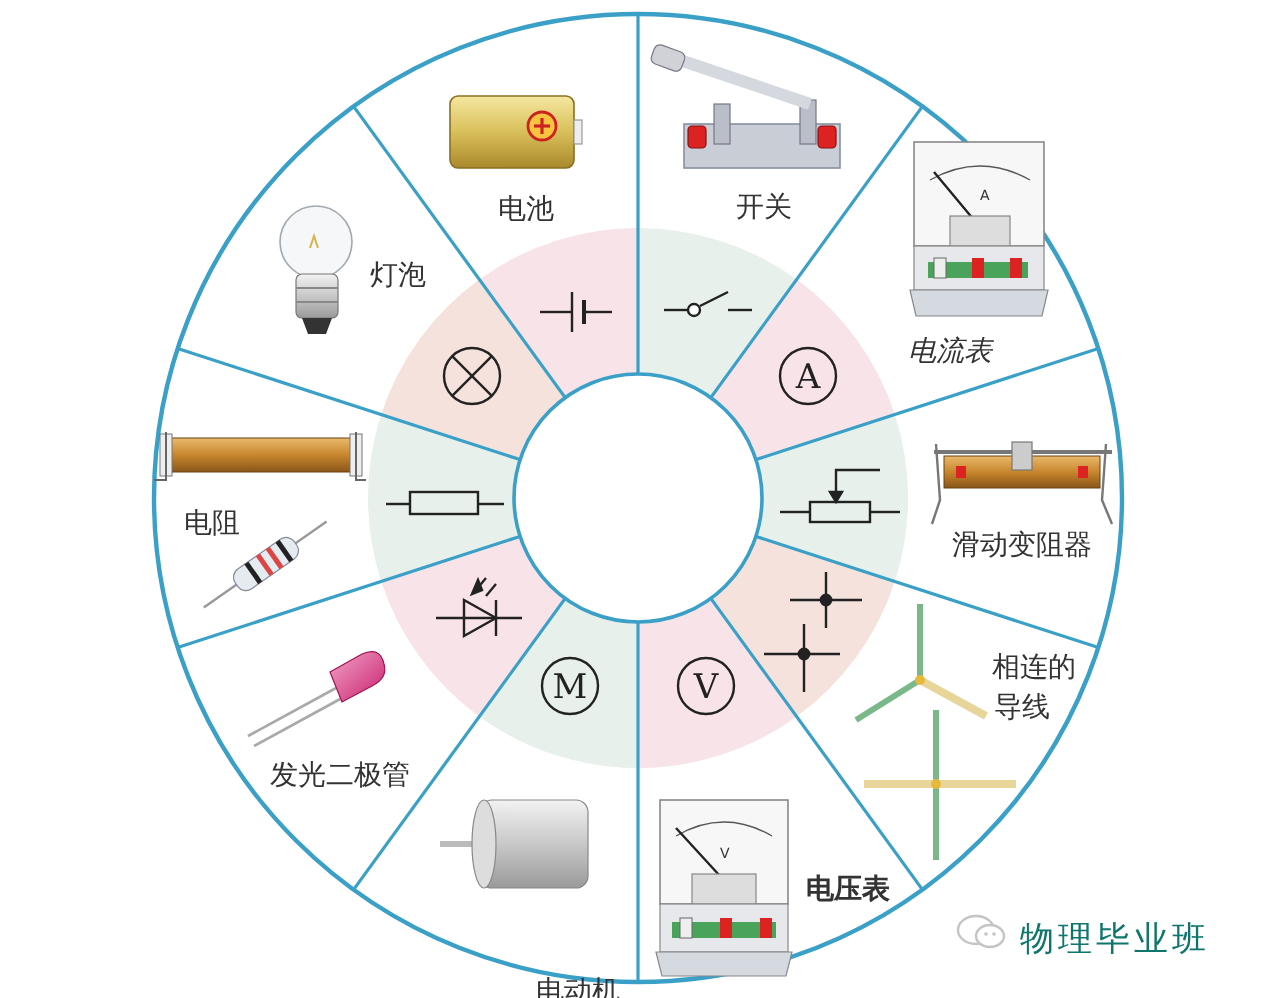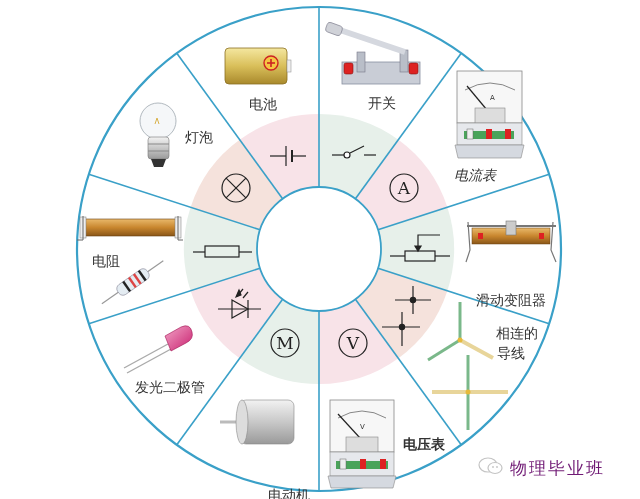--- a/index.html
+++ b/index.html
@@ -1,19 +1,19 @@
 <!DOCTYPE html>
 <html><head>
 <meta charset="utf-8">
 <style>
   html,body{margin:0;padding:0;background:#ffffff;}
   body{width:640px;height:499px;position:relative;overflow:hidden;font-family:"DejaVu Serif","Liberation Serif",serif;}
   #stage{position:absolute;left:0;top:0;width:640px;height:499px;}
   .label{position:absolute;font-size:14px;color:#333;white-space:nowrap;font-family:"DejaVu Sans","Liberation Sans",sans-serif;}
-  .watermark{position:absolute;left:478px;top:456px;font-size:17px;color:#701a75;font-family:Liberation Mono, monospace;display:flex;align-items:center;gap:6px;}
+  .watermark{position:absolute;left:478px;top:456px;font-size:17px;color:#0f766e;font-family:Liberation Mono, monospace;display:flex;align-items:center;gap:6px;}
   .watermark .wm-text{letter-spacing:2px;}
 </style>
 </head>
 <body>
 
 <div id="stage">
 <svg width="640" height="499" viewBox="0 0 640 499" xmlns="http://www.w3.org/2000/svg">
 
   <circle cx="319" cy="249" r="242" fill="#ffffff" stroke="#3aa0c8" stroke-width="2.2"></circle>
 
@@ -249,21 +249,21 @@
     <rect x="360" y="459" width="6" height="10" fill="#d22"></rect>
     <rect x="380" y="459" width="6" height="10" fill="#d22"></rect>
     <path d="M328,476 L396,476 L393,488 L331,488 Z" fill="#d5d9e0" stroke="#888" stroke-width="0.6"></path>
   </g>
 </svg>
 
 
 <div class="label" style="left:249px;top:96px;">电池</div>
 <div class="label" style="left:368px;top:95px;font-family:Liberation Serif, serif;">开关</div>
 <div class="label" style="left:454px;top:167px;font-style:italic;">电流表</div>
-<div class="label" style="left:476px;top:264px;margin-top:28px;">滑动变阻器</div>
+<div class="label" style="left:476px;top:264px;">滑动变阻器</div>
 <div class="label" style="left:496px;top:325px;">相连的</div>
 <div class="label" style="left:497px;top:345px;">导线</div>
 <div class="label" style="left:403px;top:436px;font-weight:bold;">电压表</div>
 <div class="label" style="left:248px;top:487px;margin-left:20px;">电动机</div>
 <div class="label" style="left:135px;top:379px;">发光二极管</div>
 <div class="label" style="left:92px;top:253px;">电阻</div>
 <div class="label" style="left:185px;top:129px;">灯泡</div>
 
 
 <div class="watermark">

